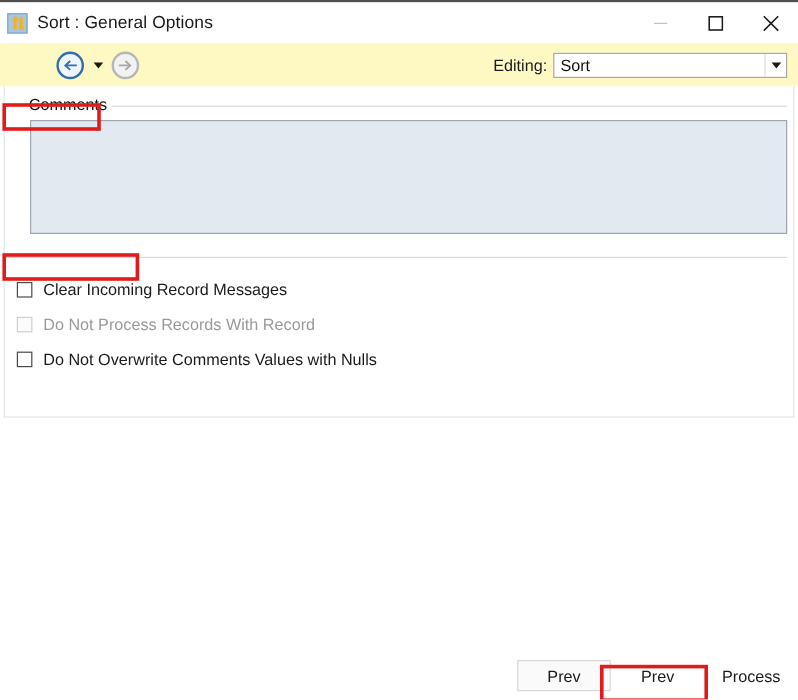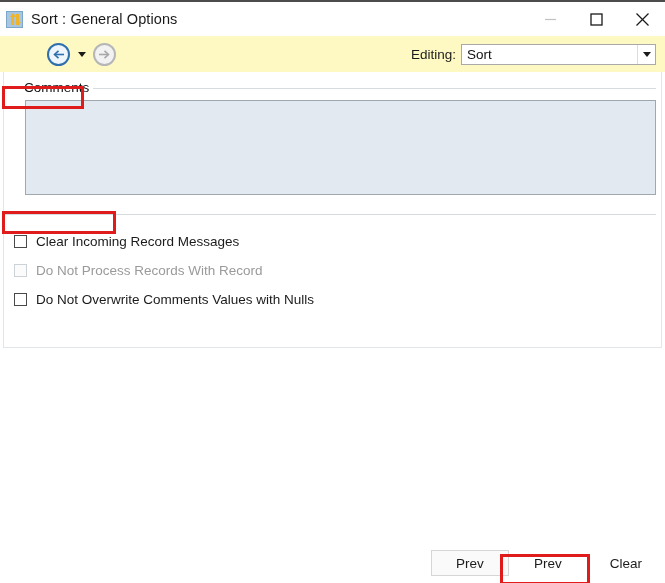--- a/index.html
+++ b/index.html
@@ -388,20 +388,20 @@
       </div>
     </div>
 
   </div>
 
   <div id="filler"></div>
 
   <div id="footer">
     <button class="fbtn" id="btn-prev">Prev</button>
     <button class="fbtn flat" id="btn-next">Prev</button>
-    <button class="fbtn flat" id="btn-cancel">Clear</button>
+    <button class="fbtn flat" id="btn-cancel">Process</button>
   </div>
 
   <div class="anno" id="anno-comments"></div>
   <div class="anno" id="anno-general"></div>
   <div class="anno" id="anno-ok"></div>
 
 </div>
 
 </body></html>

